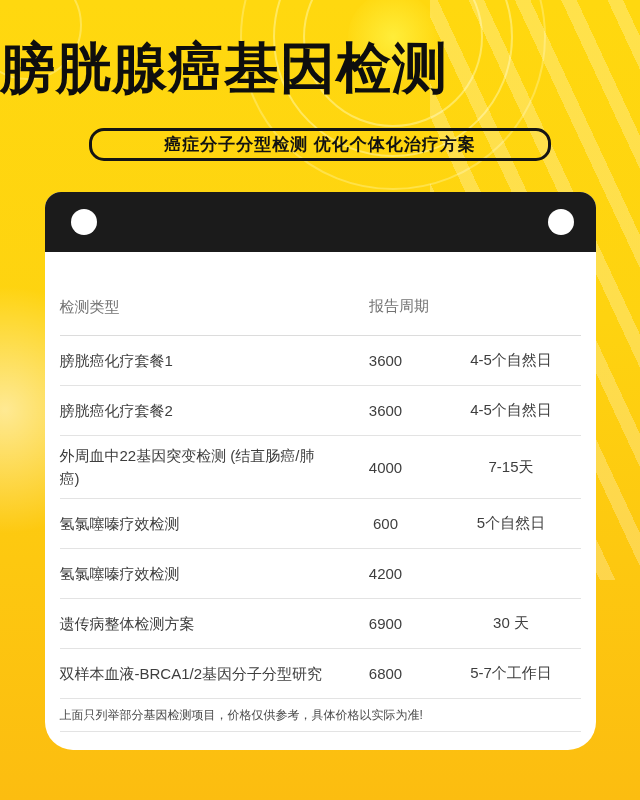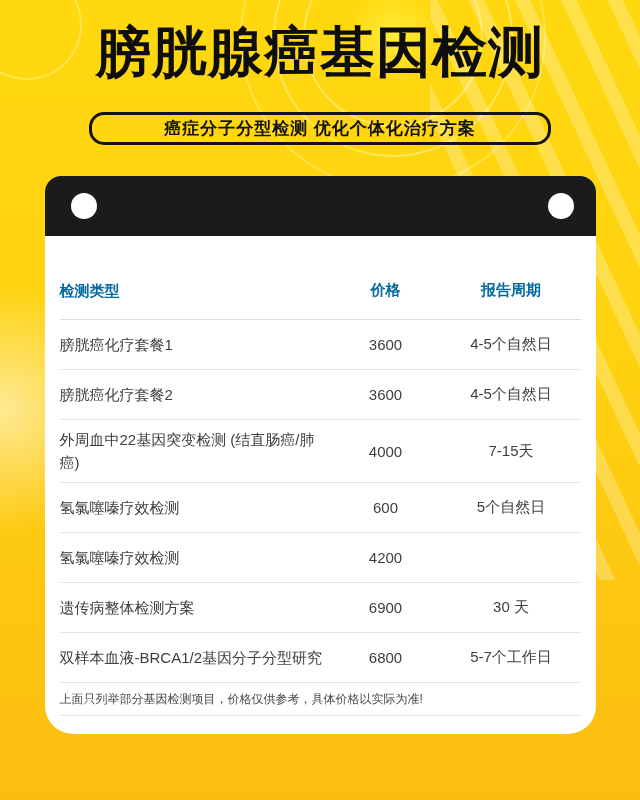--- a/index.html
+++ b/index.html
@@ -26,21 +26,21 @@
     left:-120px; top:285px; width:250px; height:250px; border-radius:50%;
     background:radial-gradient(circle, rgba(255,255,255,0.55) 0%, rgba(255,255,255,0.0) 70%);
   }
   .stripes {
     right:-20px; top:-20px; width:230px; height:600px;
     background:repeating-linear-gradient(65deg, rgba(255,255,255,0) 0 28px,
       rgba(255,255,255,0.25) 28px 42px);
   }
 
   
-  .hero { position:relative; z-index:1; padding-top:24px; text-align:center; }
+  .hero { position:relative; z-index:1; padding-top:40px; }
   .title {
     font-size:55px; line-height:1.05; font-weight:900; color:#0e0e0e;
     letter-spacing:1px;
   }
   .subtitle-box {
     margin:30px auto 17px; width:462px; height:33px;
     border:3px solid #141414; border-radius:15px;
     display:flex; align-items:center; justify-content:center;
   }
   .subtitle-box span { font-size:17px; font-weight:700; color:#121212; letter-spacing:1px; }
@@ -61,21 +61,21 @@
   .hole.left { left:26px; }
   .hole.right { right:22px; }
 
   
   .table { padding:26px 15px 18px; }
   .trow {
     display:flex; align-items:center; min-height:50px;
     border-bottom:1px solid #e3e3e3;
     font-size:15px; color:#3e3e3e;
   }
-  .trow.thead { min-height:58px; font-weight:700; color:#0369a1; border-bottom-color:#dcdcdc; }
+  .trow.thead { min-height:58px; font-weight:400; color:#737373; border-bottom-color:#dcdcdc; }
   .cell.name   { width:270px; line-height:1.55; padding:8px 0; }
   .cell.price  { width:112px; text-align:center; }
   .cell.period { width:139px; text-align:center; }
   .note {
     display:flex; align-items:center; min-height:33px;
     border-bottom:1px solid #e3e3e3;
     font-size:12px; color:#4a4a4a;
   }
 </style>
 </head>
@@ -100,21 +100,20 @@
 
   <section class="card">
     <div class="card-top">
       <span class="hole left"></span>
       <span class="hole right"></span>
     </div>
 
     <div class="table">
       <div class="trow thead">
         <div class="cell name">检测类型</div>
-        <div class="cell price">价格</div>
         <div class="cell period">报告周期</div>
       </div>
 
       <div id="rows">
   <div class="trow">
     <div class="cell name">膀胱癌化疗套餐1</div>
     <div class="cell price">3600</div>
     <div class="cell period">4-5个自然日</div>
   </div>
 

